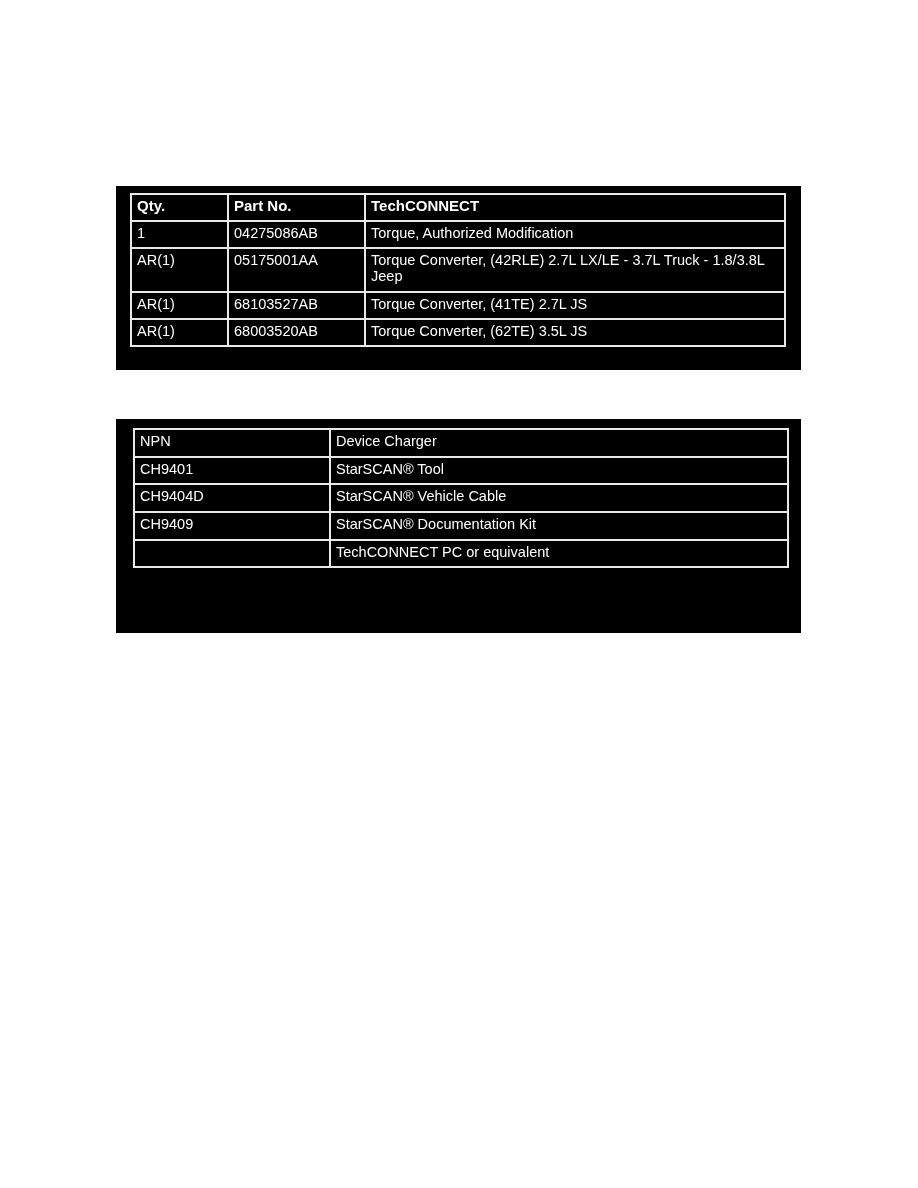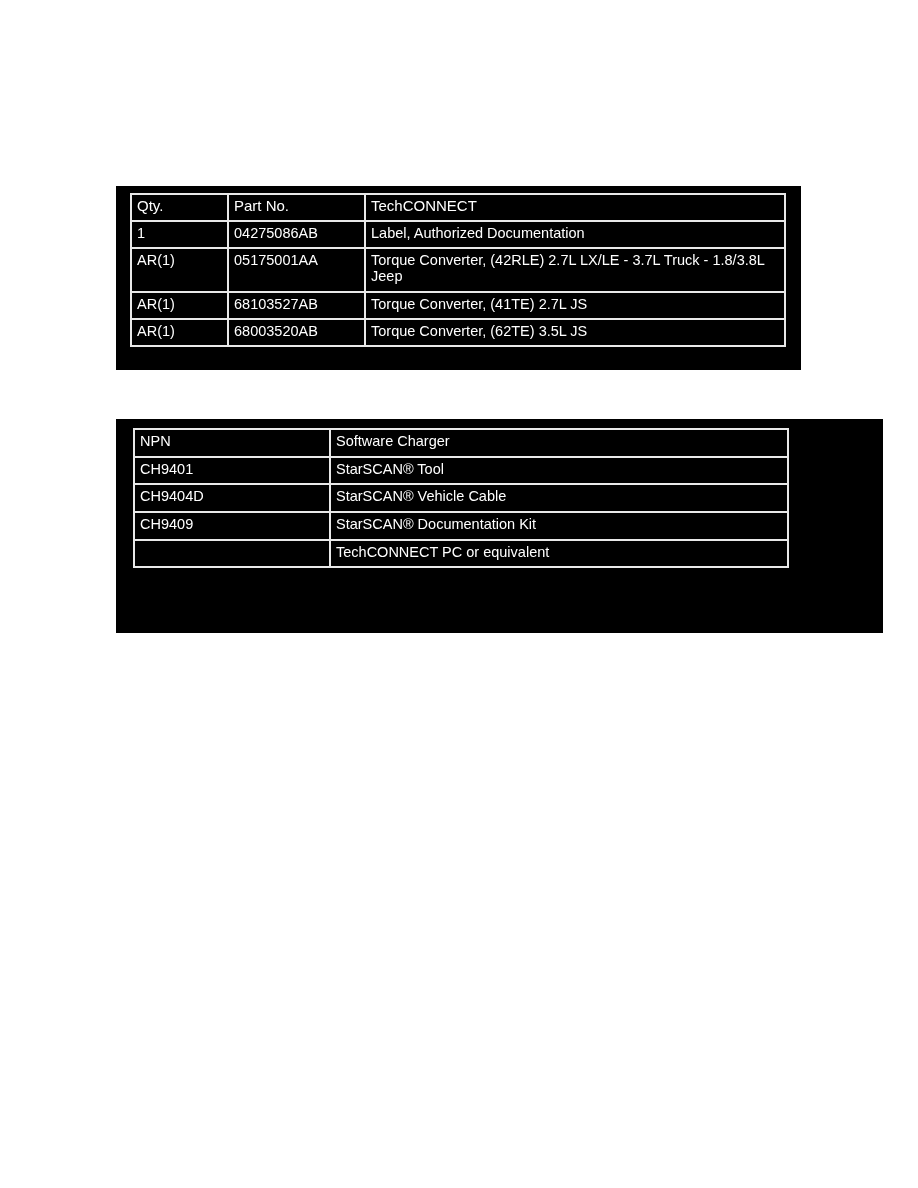--- a/index.html
+++ b/index.html
@@ -20,42 +20,42 @@
     }
     #panel-parts {
       left: 116px;
       top: 186px;
       width: 685px;
       height: 184px;
     }
     #panel-tools {
       left: 116px;
       top: 419px;
-      width: 767px;
+      width: 685px;
       height: 214px;
     }
     table.grid {
       position: absolute;
       border-collapse: collapse;
       color: #ffffff;
       font-size: 14.5px;
       line-height: 16px;
       table-layout: fixed;
     }
     table.grid td, table.grid th {
       border: 2px solid #e8e8e8;
       padding: 3px 5px 4px 5px;
       vertical-align: top;
       text-align: left;
       overflow: hidden;
       white-space: nowrap;
     }
     table.grid td.wrap { white-space: normal; }
     table.grid th {
-      font-weight: normal;
+      font-weight: bold;
       font-size: 15px;
     }
     #parts-table {
       left: 14px;
       top: 7px;
       width: 654px;
     }
     #parts-table tr { height: 27px; }
     #parts-table tr.tall { height: 44px; }
     #parts-table col.c1 { width: 97px; }
@@ -85,21 +85,21 @@
       <tr>
         <th>Qty.</th>
         <th>Part No.</th>
         <th>TechCONNECT</th>
       </tr>
     </thead>
     <tbody>
       <tr>
         <td>1</td>
         <td>04275086AB</td>
-        <td>Label, Authorized Documentation</td>
+        <td>Torque, Authorized Modification</td>
       </tr>
       <tr class="tall">
         <td>AR(1)</td>
         <td>05175001AA</td>
         <td class="wrap">Torque Converter, (42RLE) 2.7L LX/LE - 3.7L Truck - 1.8/3.8L Jeep</td>
       </tr>
       <tr>
         <td>AR(1)</td>
         <td>68103527AB</td>
         <td>Torque Converter, (41TE) 2.7L JS</td>
@@ -115,21 +115,21 @@
 
 <div class="panel" id="panel-tools">
   <table class="grid" id="tools-table">
     <colgroup>
         <col class="c1">
         <col class="c2">
       </colgroup>
     <tbody>
       <tr>
         <td>NPN</td>
-        <td>Software Charger</td>
+        <td>Device Charger</td>
       </tr>
       <tr>
         <td>CH9401</td>
         <td>StarSCAN® Tool</td>
       </tr>
       <tr>
         <td>CH9404D</td>
         <td>StarSCAN® Vehicle Cable</td>
       </tr>
       <tr>

